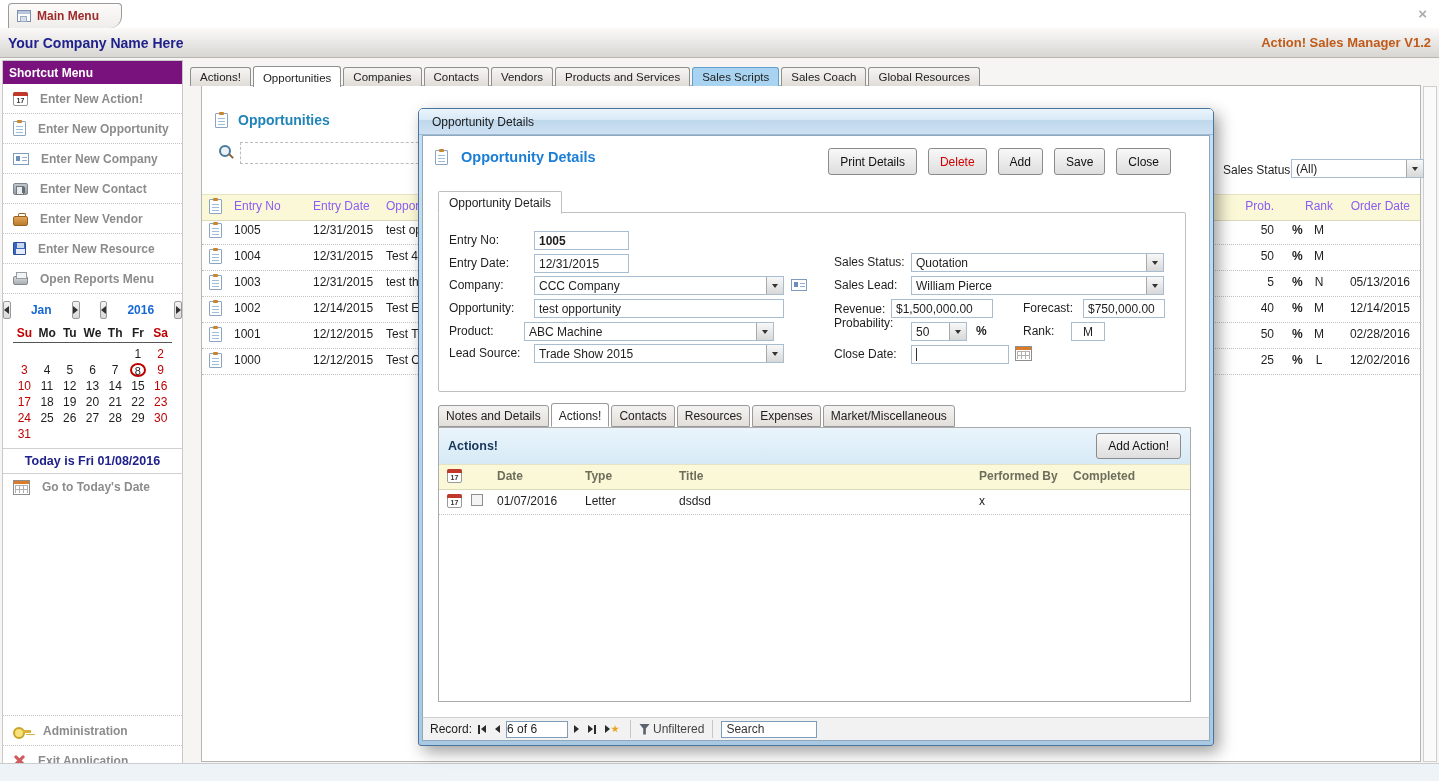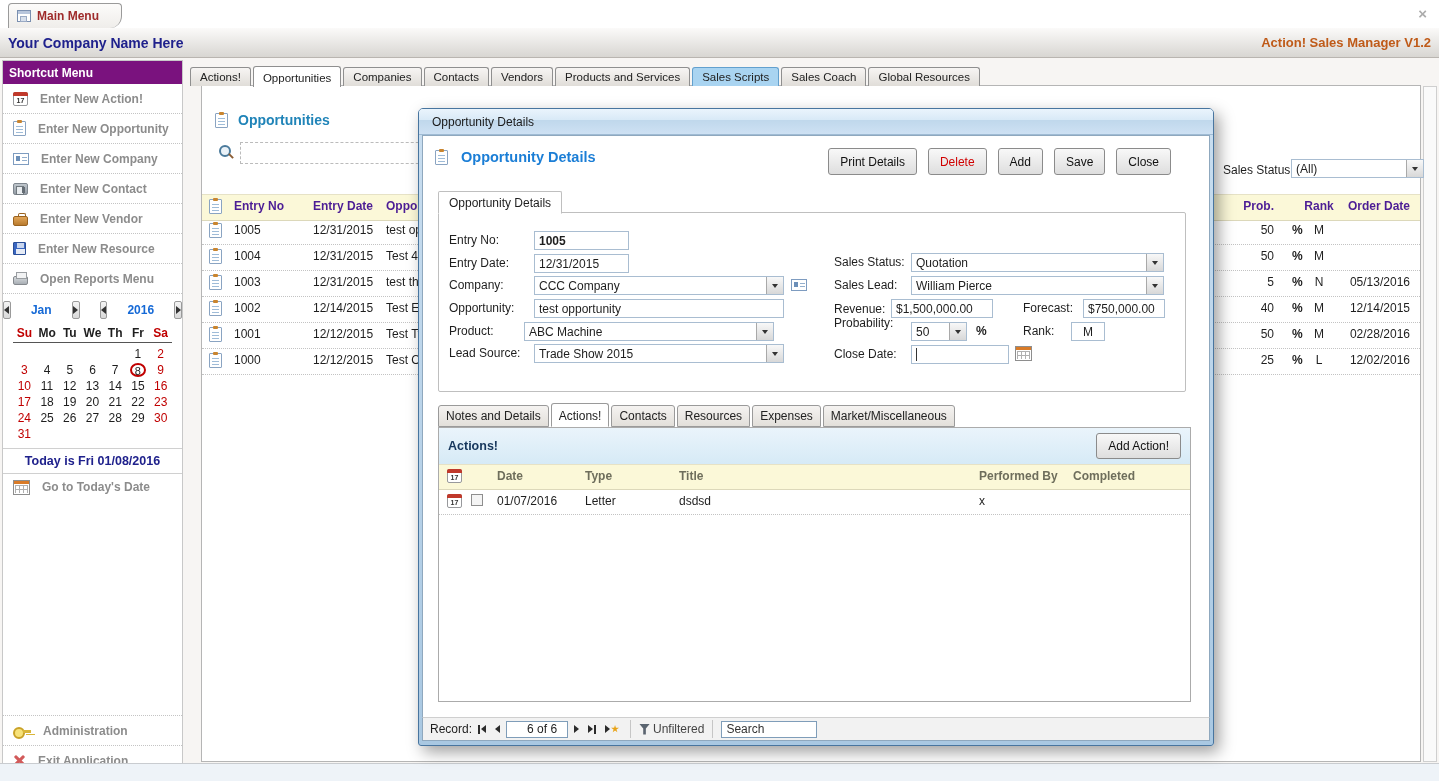--- a/index.html
+++ b/index.html
@@ -103,21 +103,21 @@
   
   #panel{position:absolute;left:201px;top:85px;width:1220px;height:677px;background:#fff;border:1px solid #B5B5B5;box-sizing:border-box;z-index:1}
   .panel-title{position:absolute;left:13px;top:26px;display:flex;align-items:center;gap:10px}
   .panel-title .txt{color:#2084B8;font-weight:bold;font-size:14px}
   .panel-search-ic{position:absolute;left:17px;top:59px}
   .panel-search{position:absolute;left:38px;top:56px;width:465px;height:22px;border:1px dashed #BBBBBB;background:#fff;box-sizing:border-box}
   .ss-label{position:absolute;left:1021px;top:77px;font-size:12px}
   .ss-combo{position:absolute;left:1089px;top:73px;width:133px;height:21px}
   .bg-thead{position:absolute;left:0;top:108px;width:1218px;height:25px;background:#FBF8D8;border-top:1px solid #E6E2C6;border-bottom:1px solid #DCD8BA}
   .bg-thead span,.bg-row span{position:absolute;top:4px;white-space:nowrap}
-  .bg-thead span{font-weight:bold;color:#4c1d95}
+  .bg-thead span{font-weight:normal;color:#8b5cf6}
   .bg-rows{position:absolute;left:0;top:133px;width:1218px}
   .bg-row{position:relative;height:25px;border-bottom:1px dotted #C3C3C3;cursor:pointer}
   .c-ico{left:7px;top:4px}
   .c-no{left:32px}.c-date{left:111px}.c-opp{left:184px}
   .c-prob{left:1012px;width:60px;text-align:right}
   .c-pct{left:1090px;font-weight:bold}
   .c-rank{left:1102px;width:30px;text-align:center}
   .c-odate{left:1136px;width:72px;text-align:right}
 
   #rightstrip{position:absolute;left:1423px;top:86px;width:14px;height:676px;background:#FAFAFA;border:1px solid #CFCFCF;box-sizing:border-box}
@@ -156,21 +156,21 @@
   .ap-title{color:#16365C;font-weight:bold;font-size:12.5px}
   .ap-thead{position:relative;height:24px;background:#FBF8D8;border-top:1px solid #E6E2C6;border-bottom:1px solid #DCD8BA}
   .ap-thead span{position:absolute;top:4px;font-weight:bold;color:#6E6E5C;white-space:nowrap}
   .ap-row{position:relative;height:24px;border-bottom:1px dotted #C3C3C3}
   .ap-row span{position:absolute;top:4px;white-space:nowrap}
   .a-ico{left:8px;top:4px}.a-cb{left:32px;top:5px}.a-date{left:58px}.a-type{left:146px}.a-title{left:240px}
   .a-perf{left:540px}.a-comp{left:634px}
   .cb{width:12px;height:12px;background:#F4F4F4;border:1px solid #8E8E8E;display:inline-block;box-sizing:border-box;cursor:pointer}
   .dlg-recordbar{height:24px;flex:none;margin:0 3px;background:#F2F2F2;border:1px solid #8FA8BE;border-top:1px solid #CFCFCF;
        display:flex;align-items:center;gap:3px;padding:0 7px;box-sizing:border-box}
-  .rec-box{width:62px;height:17px;background:#fff;border:1px solid #7F9DB9;display:flex;align-items:center;padding-left:20px;box-sizing:border-box}
+  .rec-box{width:62px;height:17px;background:#fff;border:1px solid #7F9DB9;display:flex;align-items:center;padding-left:0;box-sizing:border-box}
   .rec-sep{width:1px;height:18px;background:#C6C6C6;margin:0 5px}
   .rec-search{width:96px;height:17px;background:#fff;border:1px solid #7F9DB9;display:flex;align-items:center;padding-left:4px;box-sizing:border-box;color:#333}
   .dlg-bottom{height:4px;flex:none}
 </style>
 </head>
 <body>
 
 <div id="app">
 
   <div id="tabbar">

